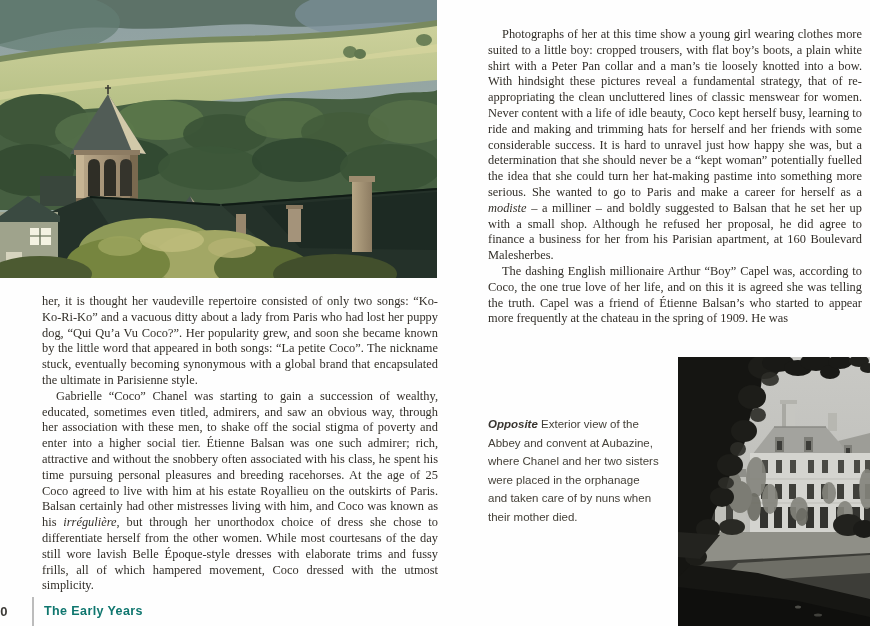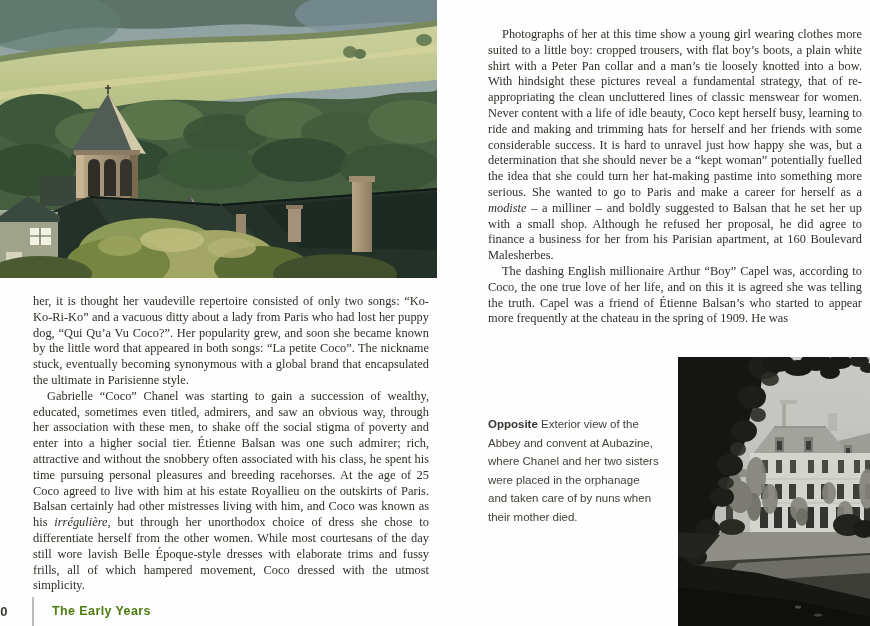--- a/index.html
+++ b/index.html
@@ -5,38 +5,38 @@
   html,body{margin:0;padding:0;}
   body{width:870px;height:626px;overflow:hidden;background:#ffffff;
        font-family:"Liberation Serif", serif;}
   .spread{position:relative;width:870px;height:626px;background:#fefefe;}
   .photo{position:absolute;overflow:hidden;}
   .photo svg{display:block;width:100%;height:100%;}
   #photo-left{left:0;top:0;width:437px;height:278px;}
   #photo-right{left:678px;top:357px;width:192px;height:269px;}
   .bodytext{position:absolute;color:#322e28;font-size:12.4px;line-height:15.8px;
             text-align:justify;}
-  #left-text{left:33px;top:294px;width:396px;}
+  #left-text{left:42px;top:294px;width:396px;}
   #right-text{left:488px;top:27px;width:374px;}
   .bodytext p{margin:0;}
   .bodytext p.indent{text-indent:14px;}
   .bodytext .it{font-style:italic;}
   .captions{position:absolute;left:488px;top:415px;width:172px;
             font-family:"Liberation Sans", sans-serif;
             font-size:11.5px;line-height:18.5px;color:#454139;}
   .captions p{margin:0 0 18px 0;}
-  .captions b{font-weight:bold;color:#393530;}
+  .captions b{font-weight:bold;color:#393530;font-style:italic;}
   .footer-num{position:absolute;left:-7px;top:604px;
               font-family:"Liberation Sans", sans-serif;font-weight:bold;
               font-size:13px;color:#3d3b37;}
   .footer-rule{position:absolute;left:32px;top:597px;width:2px;height:29px;
                background:#bcbcbc;}
-  .footer-title{position:absolute;left:52px;top:604px;
+  .footer-title{position:absolute;left:44px;top:604px;
                 font-family:"Liberation Sans", sans-serif;font-weight:bold;
-                font-size:12.5px;letter-spacing:0.4px;color:#4d7c0f;}
+                font-size:12.5px;letter-spacing:0.4px;color:#0f766e;}
 </style>
 </head>
 <body>
 
 <div class="spread">
 
   <div class="photo" id="photo-left">
     <svg viewBox="0 0 437 278" preserveAspectRatio="none">
       <defs>
         <linearGradient id="sky" x1="0" y1="0" x2="0" y2="1">

